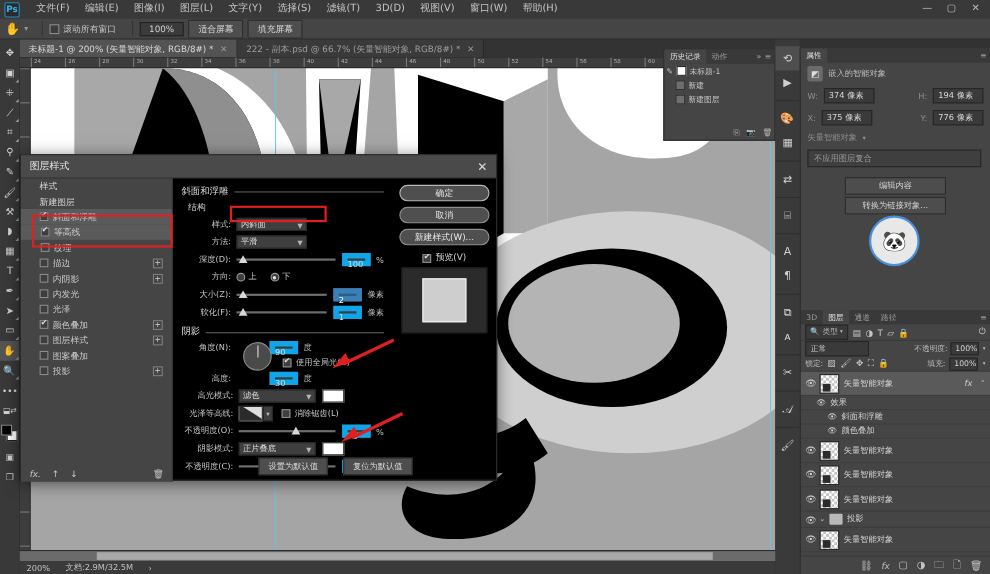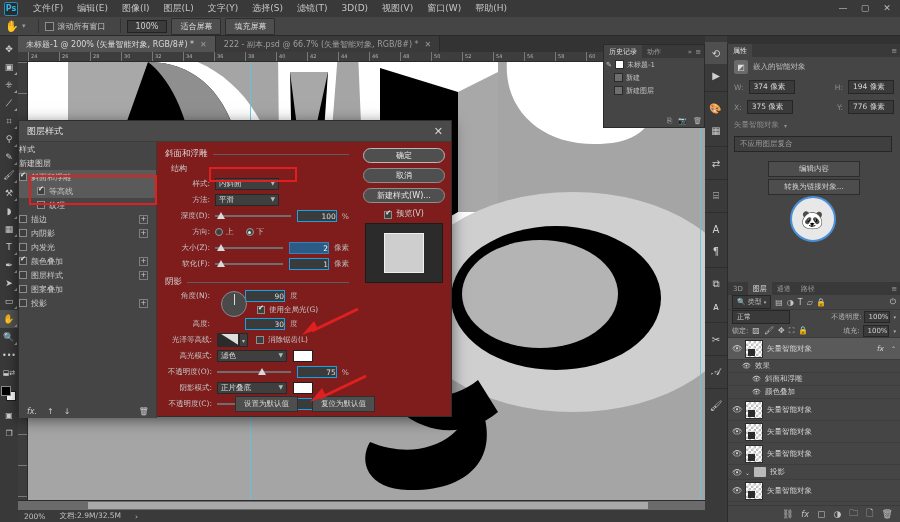--- a/index.html
+++ b/index.html
@@ -107,48 +107,48 @@
   .folder { width:12px;height:10px; background:#b9b9b9; border-radius:1px;}
   .layersfoot { position:absolute; bottom:0; left:0; width:173px; height:17px; background:#454545; border-top:1px solid #3a3a3a; display:flex; align-items:center; justify-content:flex-end; gap:8px; padding-right:8px; color:#c5c5c5; font-size:9px;}
 
   
   .statusbar { position:absolute; left:18px; top:500px; width:687px; height:22px; background:#3a3a3a; border-top:1px solid #2c2c2c;}
   .statusbar .inner { display:flex; align-items:center; height:12px; margin-top:9px; font-size:7.5px; color:#c0c0c0; gap:14px; padding-left:6px;}
   .scrollbar-h { position:absolute; left:0; top:0; width:687px; height:9px; background:#6b6b6b;}
   .scrollbar-h .thumb { position:absolute; left:70px; top:1px; width:560px; height:7px; background:#a9a9a9;}
 
   
-  .dlg { position:absolute; left:18px; top:120px; width:434px; height:297px; background:#7f1d1d; border:1px solid #2e2e2e; box-shadow:0 3px 14px rgba(0,0,0,.55);}
+  .dlg { position:absolute; left:18px; top:140px; width:434px; height:297px; background:#000000; border:1px solid #2e2e2e; box-shadow:0 3px 14px rgba(0,0,0,.55);}
   .dlg-title { height:21px; background:#4a4a4a; display:flex; align-items:center; padding:0 8px; font-size:9px; color:#e3e3e3; border-bottom:1px solid #3c3c3c;}
   .dlg-title .close { margin-left:auto; font-size:11px; color:#d5d5d5;}
   .dlg-body { display:flex; height:276px;}
 
   .dlg-left { width:138px; background:#454545; border-right:1px solid #3a3a3a; position:relative;}
-  .styrow { height:14px; display:flex; align-items:center; font-size:8px; color:#c8c8c8; padding-left:0; gap:4px;}
+  .styrow { height:14px; display:flex; align-items:center; font-size:8px; color:#c8c8c8; padding-left:17px; gap:4px;}
   .styrow.hdr { color:#d6d6d6; }
   .styrow.hl { background:#5a5a5a;}
   .styrow.sub { padding-left:18px;}
   .scbx { width:8px; height:8px; border:1px solid #8c8c8c; background:#3e3e3e; position:relative; flex:none;}
   .scbx.on:after{content:"✔"; position:absolute; left:0; top:-3px; font-size:7px; color:#e8e8e8;}
   .plus { margin-left:auto; margin-right:8px; width:9px; height:9px; border:1px solid #7e7e7e; color:#cfcfcf; font-size:7px; line-height:7px; text-align:center;}
   .dlg-left-foot { position:absolute; bottom:2px; left:0; width:138px; display:flex; align-items:center; gap:10px; padding-left:8px; font-size:8px; color:#c9c9c9;}
   .dlg-left-foot .trash { margin-left:auto; margin-right:8px;}
 
   .dlg-mid { width:200px; padding:6px 8px 0 8px; position:relative;}
   .sect-title { font-size:8.5px; color:#dcdcdc; margin-bottom:1px; display:flex; align-items:center; gap:5px;}
   .sect-title:after { content:""; flex:1; height:1px; background:#5e5e5e;}
   .sub-title { font-size:8px; color:#cfcfcf; margin:3px 0 3px 6px;}
   .frow { display:flex; align-items:center; height:14px; font-size:7.5px; color:#c6c6c6; margin-bottom:2px;}
   .flabel { width:50px; text-align:right; padding-right:5px; flex:none;}
-  .sel2 { background:#3f3f3f; border:1px solid #272727; height:12px; display:flex; align-items:flex-start; padding:0 3px; color:#dcdcdc; font-size:7.5px; min-width:52px;}
+  .sel2 { background:#3f3f3f; border:1px solid #272727; height:12px; display:flex; align-items:flex-end; padding:0 3px; color:#dcdcdc; font-size:7.5px; min-width:52px;}
   .sel2 .ar { margin-left:auto; font-size:6px; color:#b5b5b5; padding-left:6px;}
   .slider { position:relative; height:12px; flex:1; display:flex; align-items:center;}
   .slider .trk { width:100%; height:2px; background:#6e6e6e;}
   .slider .kn { position:absolute; width:0;height:0; border-left:4px solid transparent;border-right:4px solid transparent;border-bottom:7px solid #d8d8d8; top:2px;}
-  .numf { background:#3b3b3b; border:1px solid #0ea5e9; width:40px; height:12px; text-align:right; color:#dcdcdc; font-size:7.5px; line-height:11px; margin-left:6px; flex:none;}
+  .numf { background:#3b3b3b; border:5px solid #0ea5e9; width:26px; height:12px; text-align:left; color:#dcdcdc; font-size:7.5px; line-height:11px; margin-left:6px; flex:none;}
   .numf.hi { background:#2c5b86; border-color:#3a7fb5; color:#fff;}
   .unit { font-size:7.5px; color:#bdbdbd; margin-left:5px;}
   .radio { width:8px;height:8px;border-radius:50%;border:1px solid #9a9a9a;background:#3e3e3e; display:inline-block; position:relative; margin-right:3px;}
   .radio.on:after{content:""; position:absolute; left:1.5px; top:1.5px; width:3px;height:3px;border-radius:50%;background:#e5e5e5;}
   .anglewrap { width:26px;height:26px;border-radius:50%;border:1px solid #8a8a8a;background:#4a4a4a;position:relative;flex:none;}
   .anglewrap .nd { position:absolute; left:12px; top:2px; width:1px;height:11px;background:#ddd;}
   .contour { width:22px;height:14px; background:#dedede; border:1px solid #2a2a2a; position:relative; overflow:hidden;}
   .contour:after{content:""; position:absolute; left:0;bottom:0; width:0;height:0; border-left:22px solid #2b2b2b; border-top:14px solid transparent;}
   .cdrop { width:9px;height:14px; background:#3f3f3f;border:1px solid #272727; display:flex;align-items:center;justify-content:center;color:#bbb;font-size:6px;}
   .swatch { width:20px;height:12px; background:#fff; border:1px solid #1f1f1f; margin-left:6px; flex:none;}
@@ -550,20 +550,24 @@
         <div class="styrow">
             <span class="scbx"></span>
             <span>内阴影</span>
             <span class="plus">+</span>
           </div>
         <div class="styrow">
             <span class="scbx"></span>
             <span>内发光</span>
           </div>
         <div class="styrow">
+            <span class="scbx"></span>
+            <span>光泽</span>
+          </div>
+        <div class="styrow">
             <span class="scbx on"></span>
             <span>颜色叠加</span>
             <span class="plus">+</span>
           </div>
         <div class="styrow">
             <span class="scbx"></span>
             <span>图层样式</span>
             <span class="plus">+</span>
           </div>
         <div class="styrow">
@@ -664,37 +668,37 @@
             <span>使用全局光(G)</span>
           </div>
           <div class="frow">
             <span class="flabel">高度:</span>
             <span style="width:30px;"></span>
             <span class="numf" style="margin-left:0;">30</span>
             <span class="unit">度</span>
           </div>
         </div>
 
-        <div class="frow" style="margin-top:2px;">
-          <span class="flabel" style="width:52px;">光泽等高线:</span>
-          <span class="contour"></span>
-          <span class="cdrop">▾</span>
-          <span style="display:flex;align-items:center;gap:4px;margin-left:8px;">
-            <span class="scbx"></span>
-            <span>消除锯齿(L)</span>
-          </span>
-        </div>
-
         <div class="frow">
           <span class="flabel" style="width:52px;">高光模式:</span>
           <span class="sel2" style="width:70px;">
             <span>滤色</span>
             <span class="ar">▼</span>
           </span>
           <span class="swatch"></span>
+        </div>
+
+        <div class="frow" style="margin-top:2px;">
+          <span class="flabel" style="width:52px;">光泽等高线:</span>
+          <span class="contour"></span>
+          <span class="cdrop">▾</span>
+          <span style="display:flex;align-items:center;gap:4px;margin-left:8px;">
+            <span class="scbx"></span>
+            <span>消除锯齿(L)</span>
+          </span>
         </div>
 
         <div class="frow">
           <span class="flabel" style="width:52px;">不透明度(O):</span>
           <span class="slider">
               <span class="trk"></span>
               <span class="kn" style="left:55%;"></span>
             </span>
           <span class="numf">75</span>
           <span class="unit">%</span>

